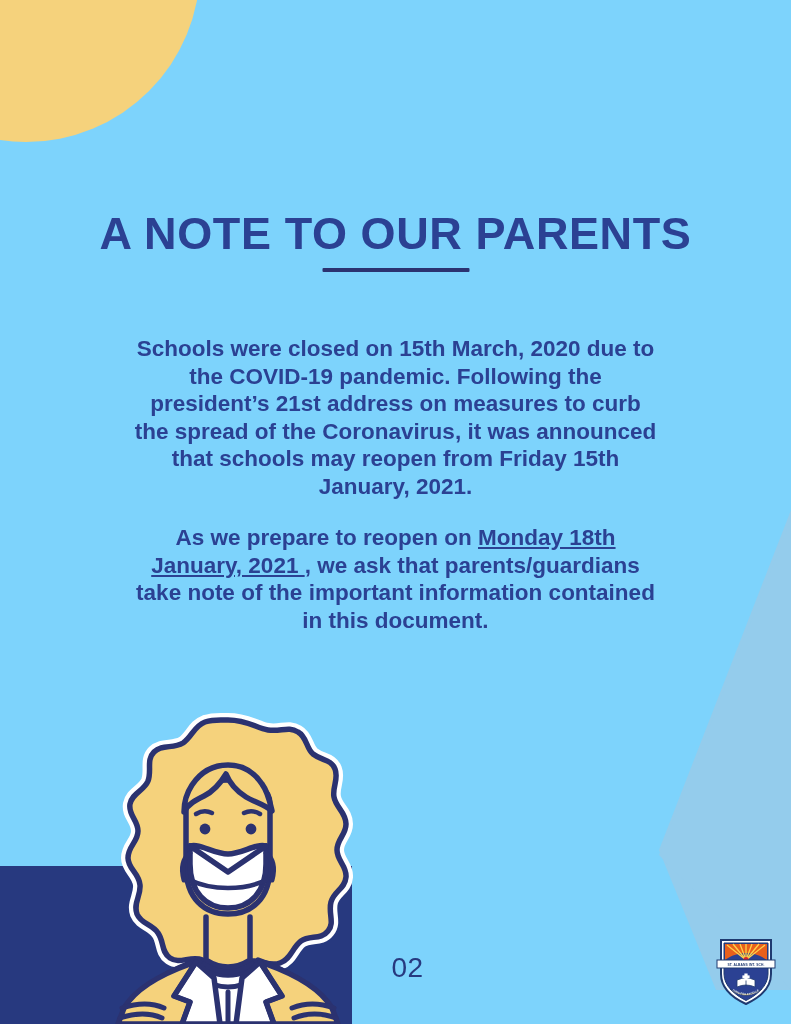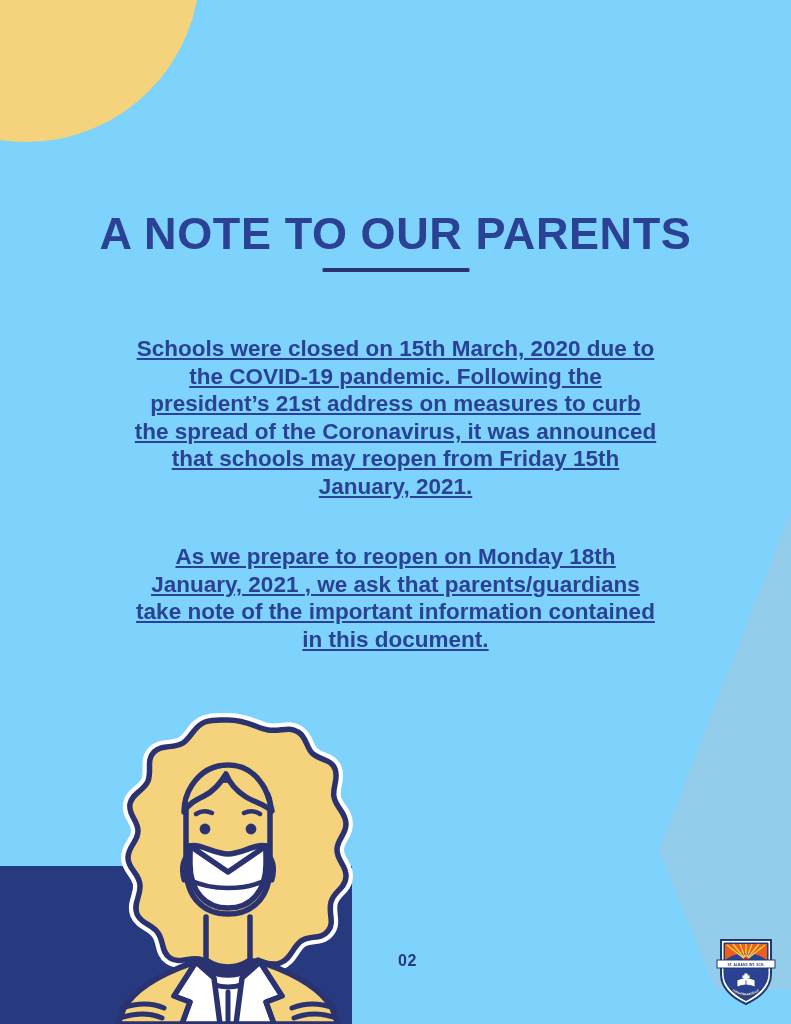--- a/index.html
+++ b/index.html
@@ -77,39 +77,38 @@
     top: 335px;
     width: 525px;
     text-align: center;
     color: #2B4193;
     font-size: 22.5px;
     line-height: 27.5px;
     font-weight: 600;
   }
   .body-copy p {
     margin: 0;
-    text-decoration: underline;
   }
   .body-copy p + p {
-    margin-top: 43px;
+    margin-top: 24px;
   }
   .u-underline {
     text-decoration: underline;
     text-underline-offset: 2px;
   }
 
   
   .page-number {
     position: absolute;
     left: 0;
     right: 0;
     top: 952px;
     text-align: center;
-    font-size: 16px;
-    font-weight: 700;
+    font-size: 28px;
+    font-weight: 400;
     color: #27397F;
     letter-spacing: 0.5px;
     padding-left: 24px;
   }
 
   
   .illustration {
     position: absolute;
     left: 78px;
     top: 712px;

